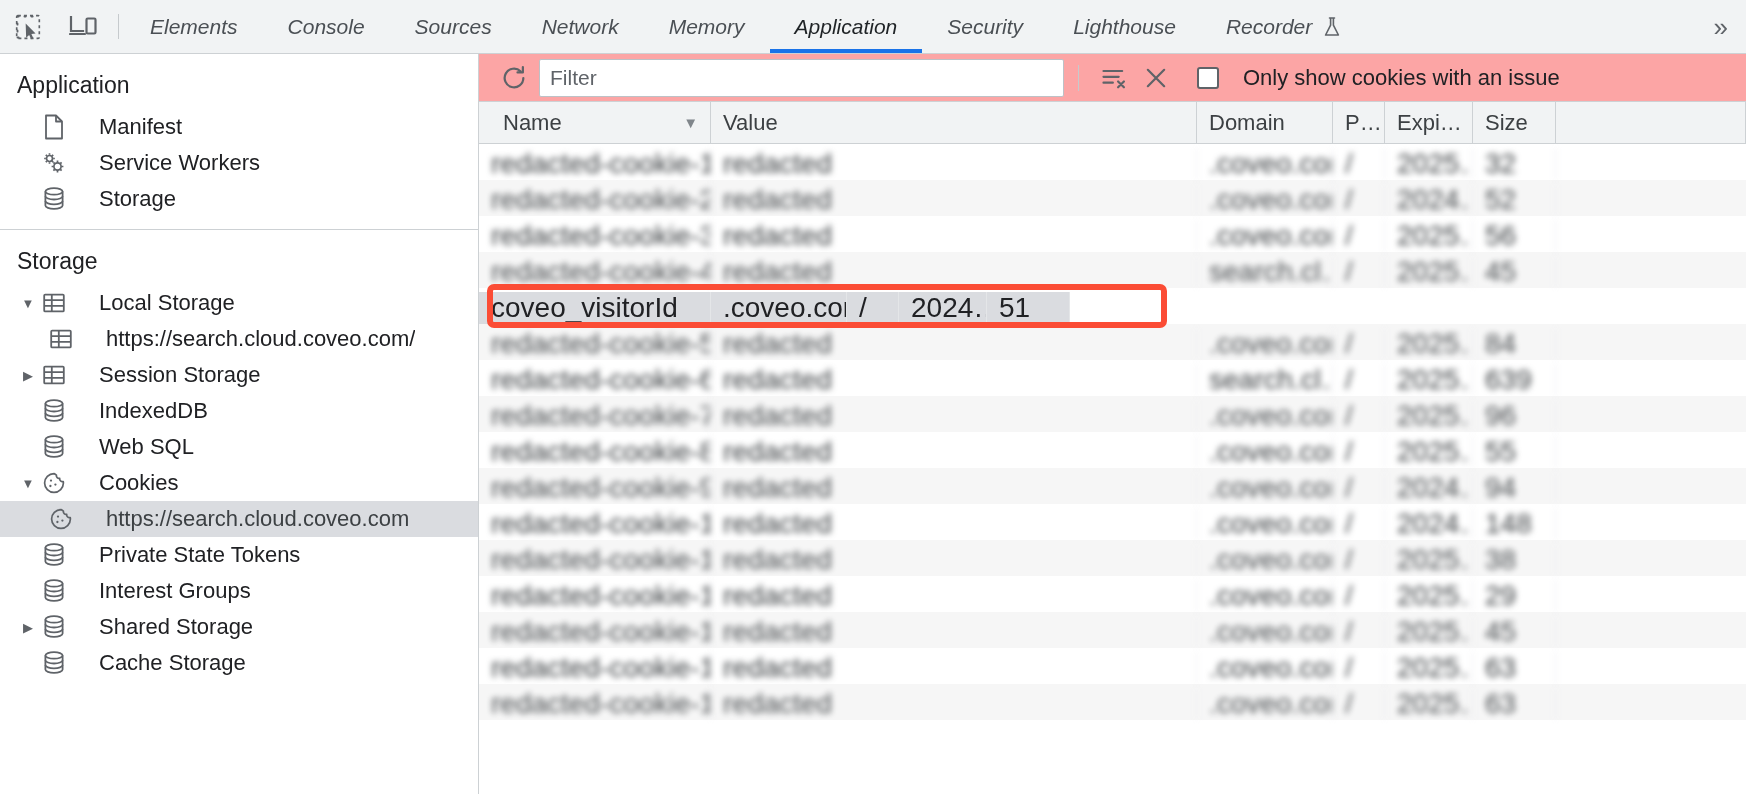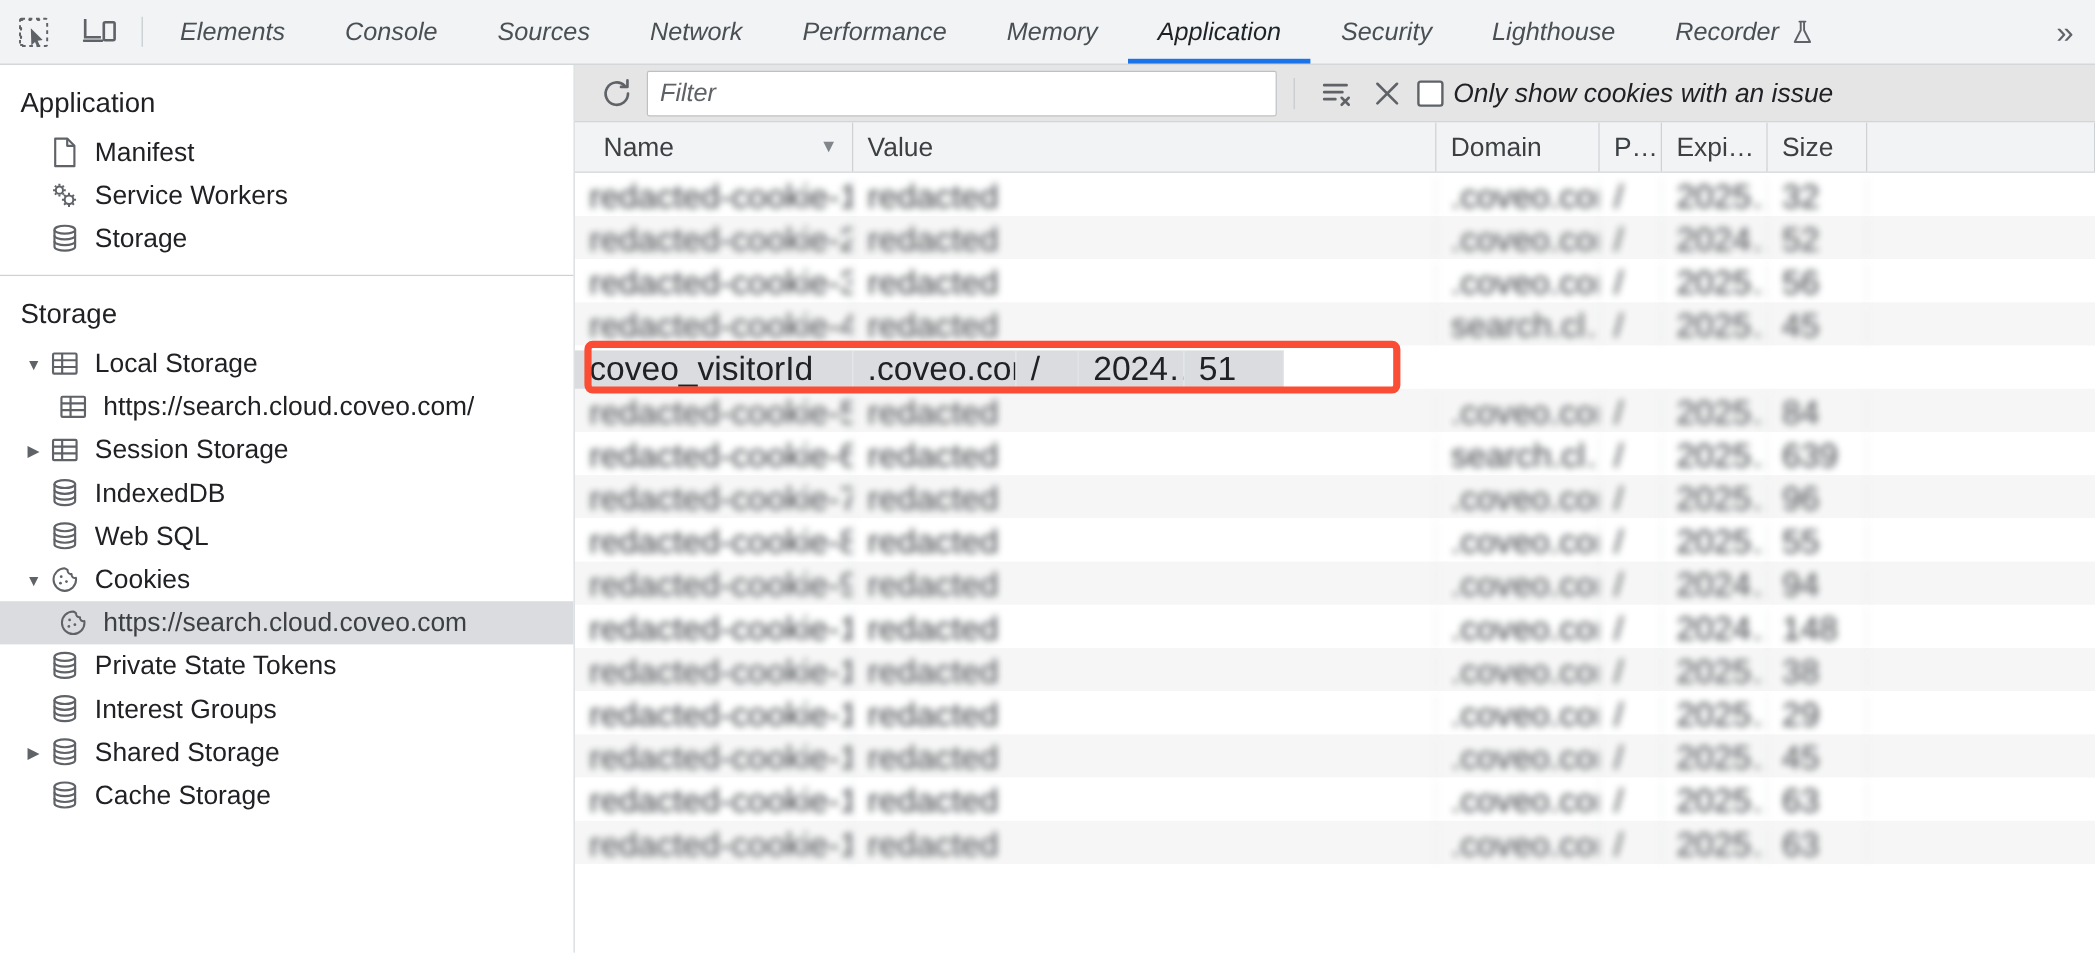--- a/index.html
+++ b/index.html
@@ -90,54 +90,53 @@
     color: #5f6368; font-size: 13px;
   }
   .depth1 { padding-left: 17px; }
   .depth2 { padding-left: 46px; }
   .ico {
     width: 30px; flex: 0 0 30px;
     display: flex; align-items: center; justify-content: center;
     color: #5f6368;
     margin-right: 10px;
   }
-  .tree-label { overflow: hidden; text-overflow: ellipsis; }
+  .tree-label { overflow: hidden; text-overflow: ellipsis; margin-left: 20px; }
 
   
   .main { flex: 1 1 auto; display: flex; flex-direction: column; min-width: 0; background:#fff; }
 
   .cookie-toolbar {
     height: 48px; flex: 0 0 48px;
-    background: #e5e5e5;
+    background: #fca5a5;
     border-bottom: 1px solid #cdd1d4;
     display: flex; align-items: center;
     padding: 0 10px 0 14px;
     gap: 0;
-    font-style: italic;
   }
   .tb-btn {
     width: 42px; height: 38px;
     display: flex; align-items: center; justify-content: center;
     color: #5f6368;
     border-radius: 3px;
   }
   .filter-input {
     flex: 0 0 525px;
     height: 38px;
     background: #ffffff;
     border: 1px solid #bdc1c6;
     border-radius: 2px;
     display: flex; align-items: center;
     padding: 0 10px;
     font-size: 21px;
     color: #5f6368;
     margin-left: 4px;
   }
   .vsep { width: 1px; height: 26px; background: #c6cacd; margin: 0 14px; flex: 0 0 1px; }
-  .chk-wrap { display: flex; align-items: center; gap: 8px; margin-left: 4px; justify-content: center; }
+  .chk-wrap { display: flex; align-items: center; gap: 24px; margin-left: 20px; justify-content: center; }
   .chkbox {
     width: 22px; height: 22px;
     border: 2px solid #5f6368;
     border-radius: 3px;
     background: #fff;
     flex: 0 0 22px;
   }
   .chk-label { font-size: 22px; color: #202124; white-space: nowrap; }
 
   
@@ -225,23 +224,20 @@
     <div class="tab">
         <span>Console</span>
       </div>
     <div class="tab">
         <span>Sources</span>
       </div>
     <div class="tab">
         <span>Network</span>
       </div>
     <div class="tab">
-        <span>Performance</span>
-      </div>
-    <div class="tab">
         <span>Memory</span>
       </div>
     <div class="tab active">
         <span>Application</span>
       </div>
     <div class="tab">
         <span>Security</span>
       </div>
     <div class="tab">
         <span>Lighthouse</span>

